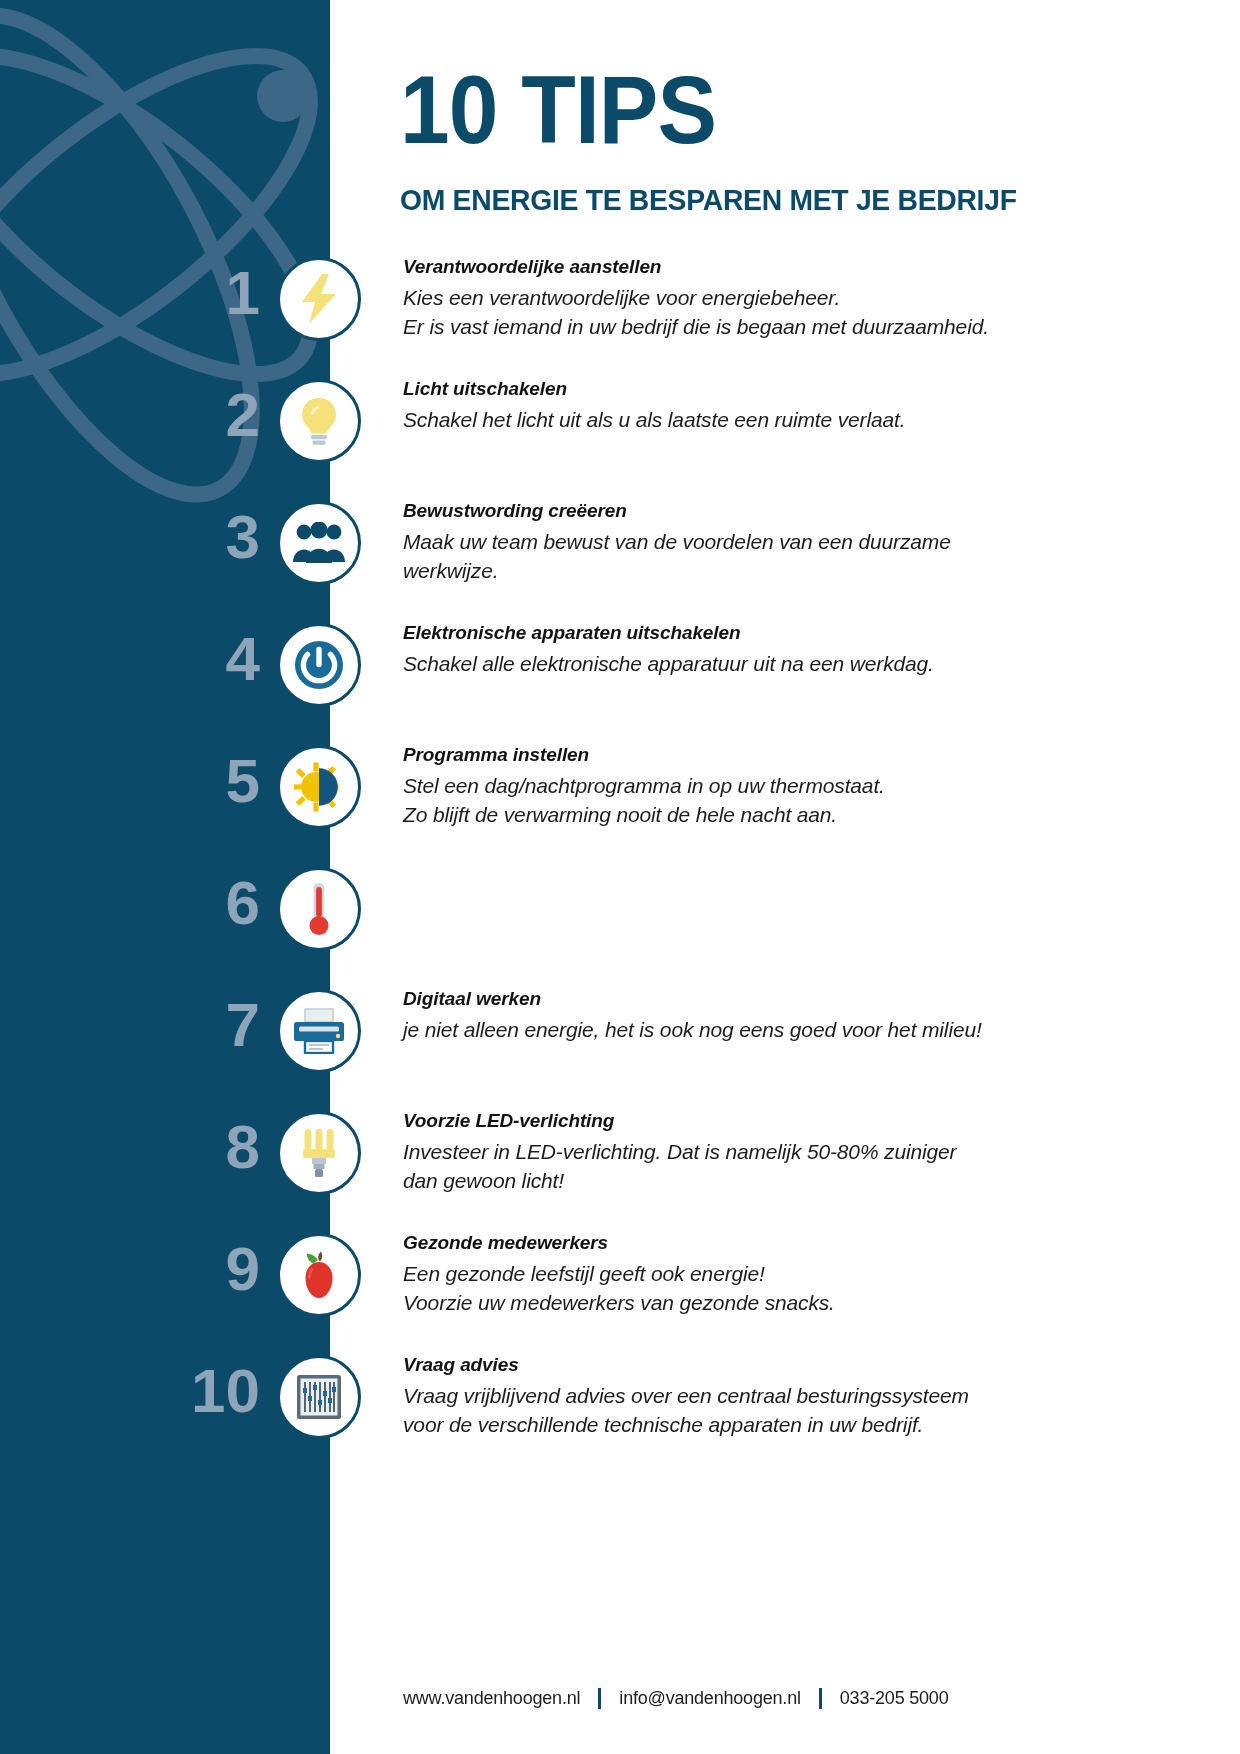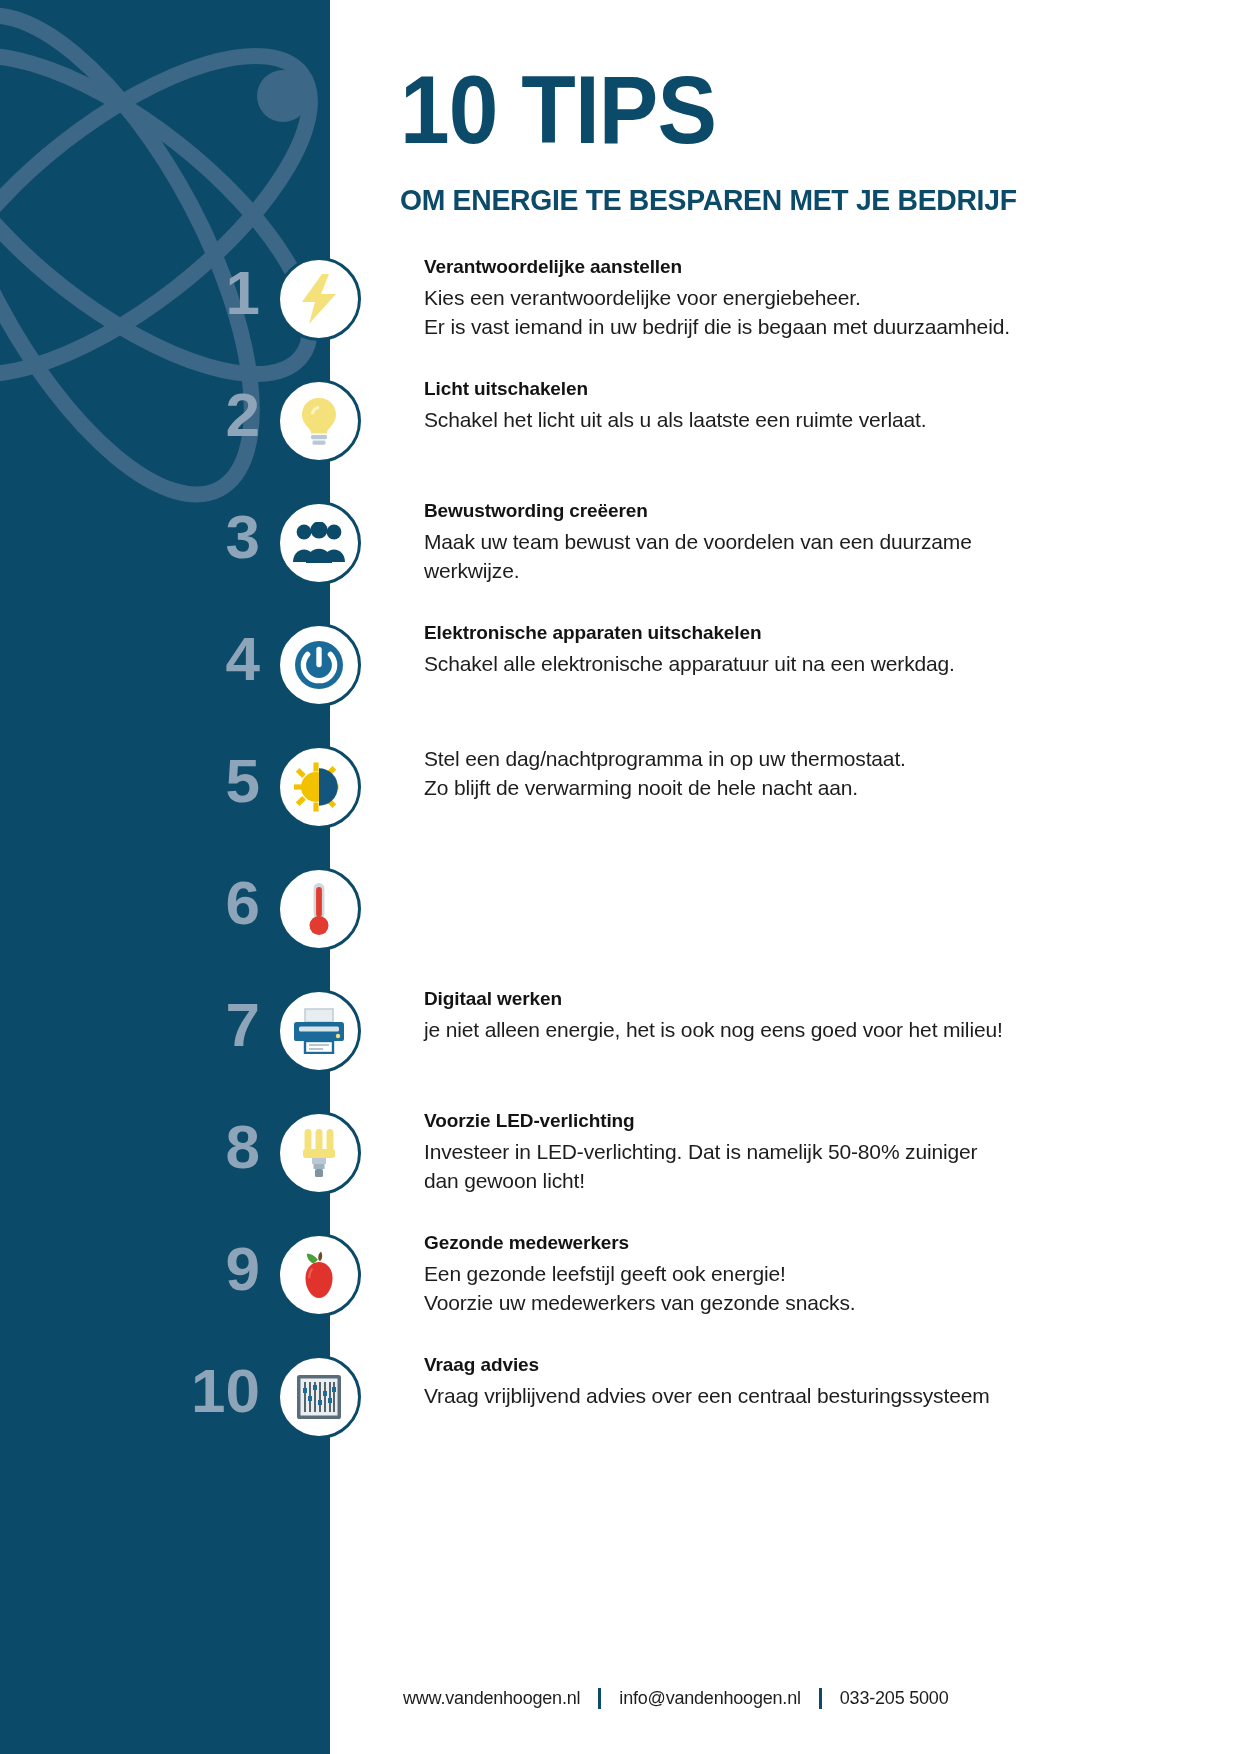--- a/index.html
+++ b/index.html
@@ -75,23 +75,24 @@
     top:-5px;
     width:84px; height:84px;
     border-radius:50%;
     background:#ffffff;
     border:3px solid #0b4a68;
     display:flex; align-items:center; justify-content:center;
   }
   .tip-icon-wrap svg{ display:block; }
   .tip-text{
     position:absolute;
-    left:424px;
+    left:403px;
     top:-6px;
     width:640px;
+    font-style:italic;
   }
   .tip-head{
     font-size:19px;
     font-weight:bold;
     color:#131313;
     letter-spacing:-0.1px;
     margin-bottom:5px;
   }
   .tip-line{
     font-size:21px;
@@ -217,20 +218,21 @@
               <rect x="34.6" y="36.5" width="5.2" height="9" transform="rotate(-45 37.2 41)"></rect>
               <rect x="4.2" y="34.5" width="5.2" height="9" transform="rotate(45 6.8 39)"></rect>
               <rect x="34.6" y="4.5" width="5.2" height="9" transform="rotate(45 37.2 9)"></rect>
             </g>
             <path d="M25 4.6A20.4 20.4 0 0 1 25 45.4 20.4 20.4 0 0 0 25 4.6z" fill="#13557c"></path>
             <path d="M25 6.2a18.8 18.8 0 0 1 0 37.6z" fill="#13557c"></path>
           </svg>
         </span>
       </div>
       <div class="tip-text">
+        <div class="tip-head">Programma instellen</div>
         <div class="tip-line">Stel een dag/nachtprogramma in op uw thermostaat.</div>
         <div class="tip-line">Zo blijft de verwarming nooit de hele nacht aan.</div>
       </div>
     </div>
     <div class="tip-row">
       <div class="tip-number">6</div>
       <div class="tip-icon-wrap">
         <span>
           <svg width="26" height="54" viewBox="0 0 26 54">
             <rect x="7.6" y="1" width="10.8" height="36" rx="5.4" fill="#cfd8df"></rect>
@@ -321,20 +323,21 @@
               <rect x="27" y="17" width="4" height="5"></rect>
               <rect x="32" y="24" width="4" height="5"></rect>
               <rect x="36" y="13" width="4" height="5"></rect>
             </g>
           </svg>
         </span>
       </div>
       <div class="tip-text">
         <div class="tip-head">Vraag advies</div>
         <div class="tip-line">Vraag vrijblijvend advies over een centraal besturingssysteem</div>
+        <div class="tip-line">voor de verschillende technische apparaten in uw bedrijf.</div>
       </div>
     </div>
   </div>
 
 <div id="footer">
   <span>www.vandenhoogen.nl</span>
   <span class="sep"></span>
   <span>info@vandenhoogen.nl</span>
   <span class="sep"></span>
   <span>033-205 5000</span>

